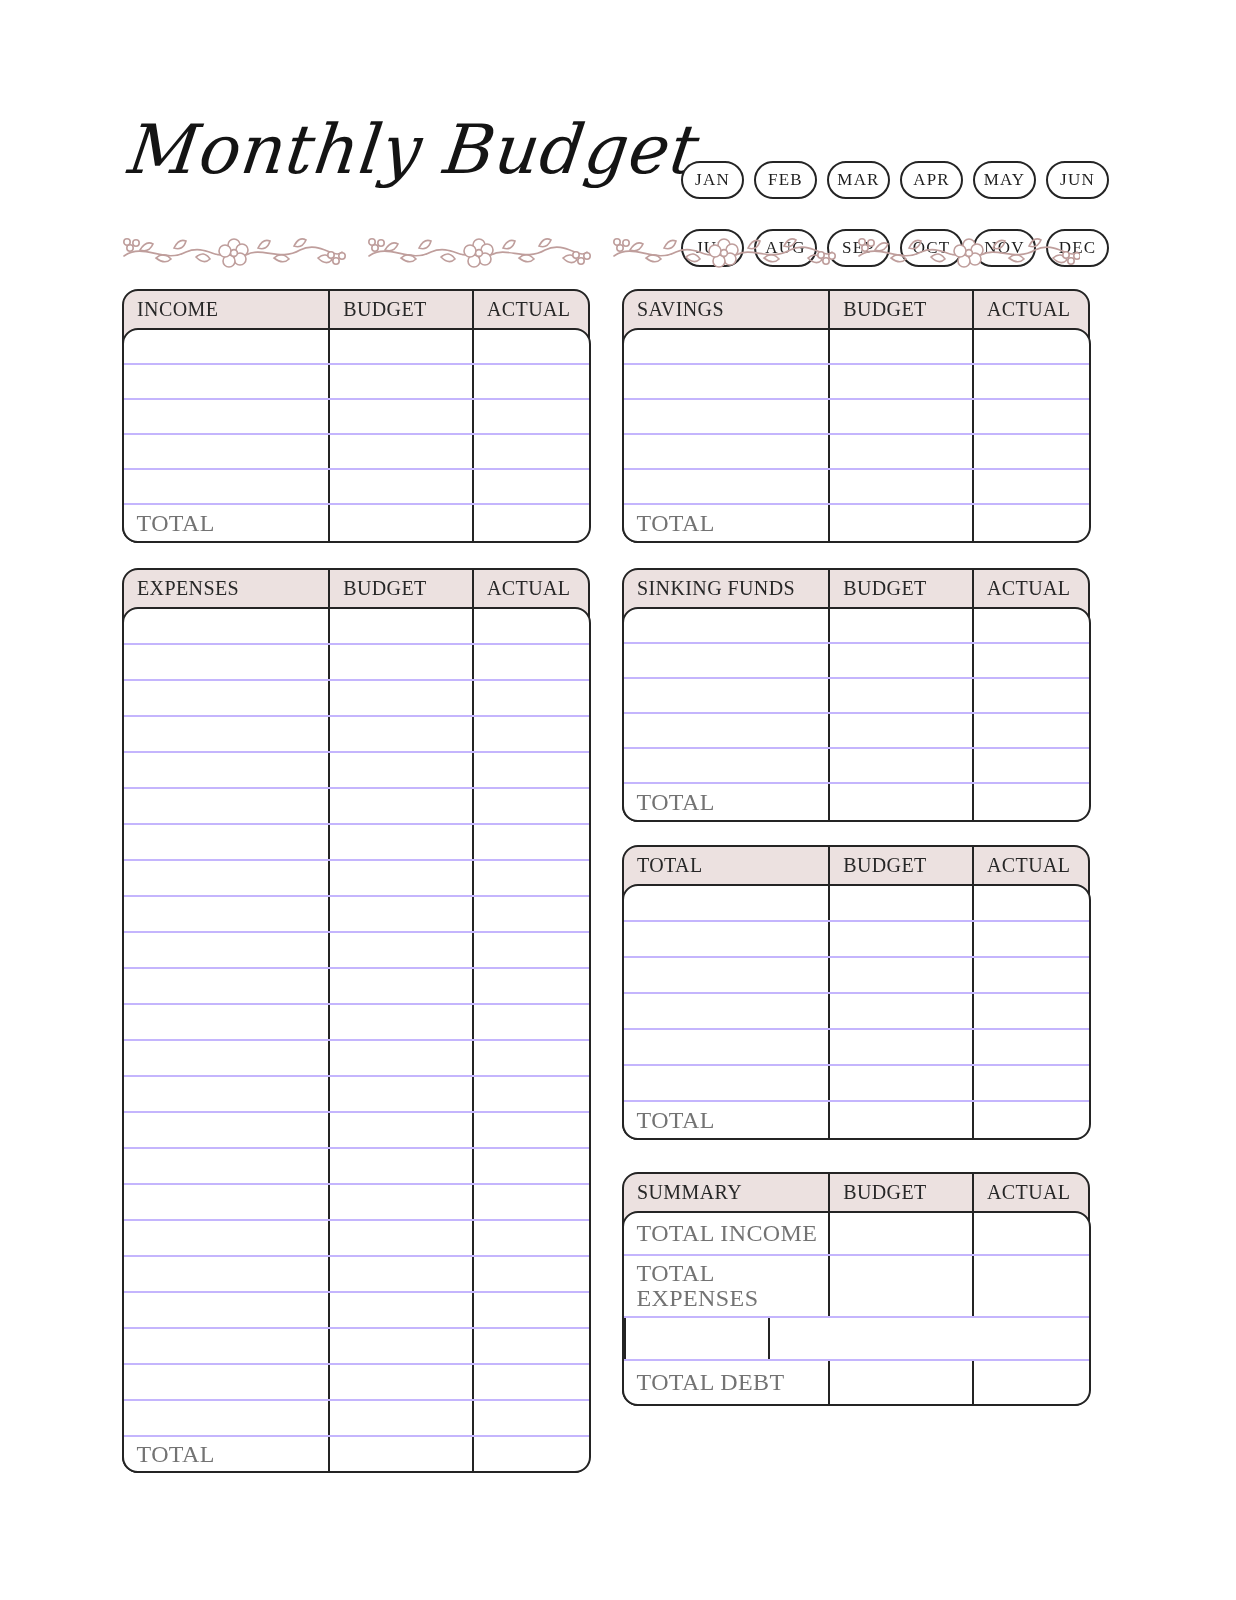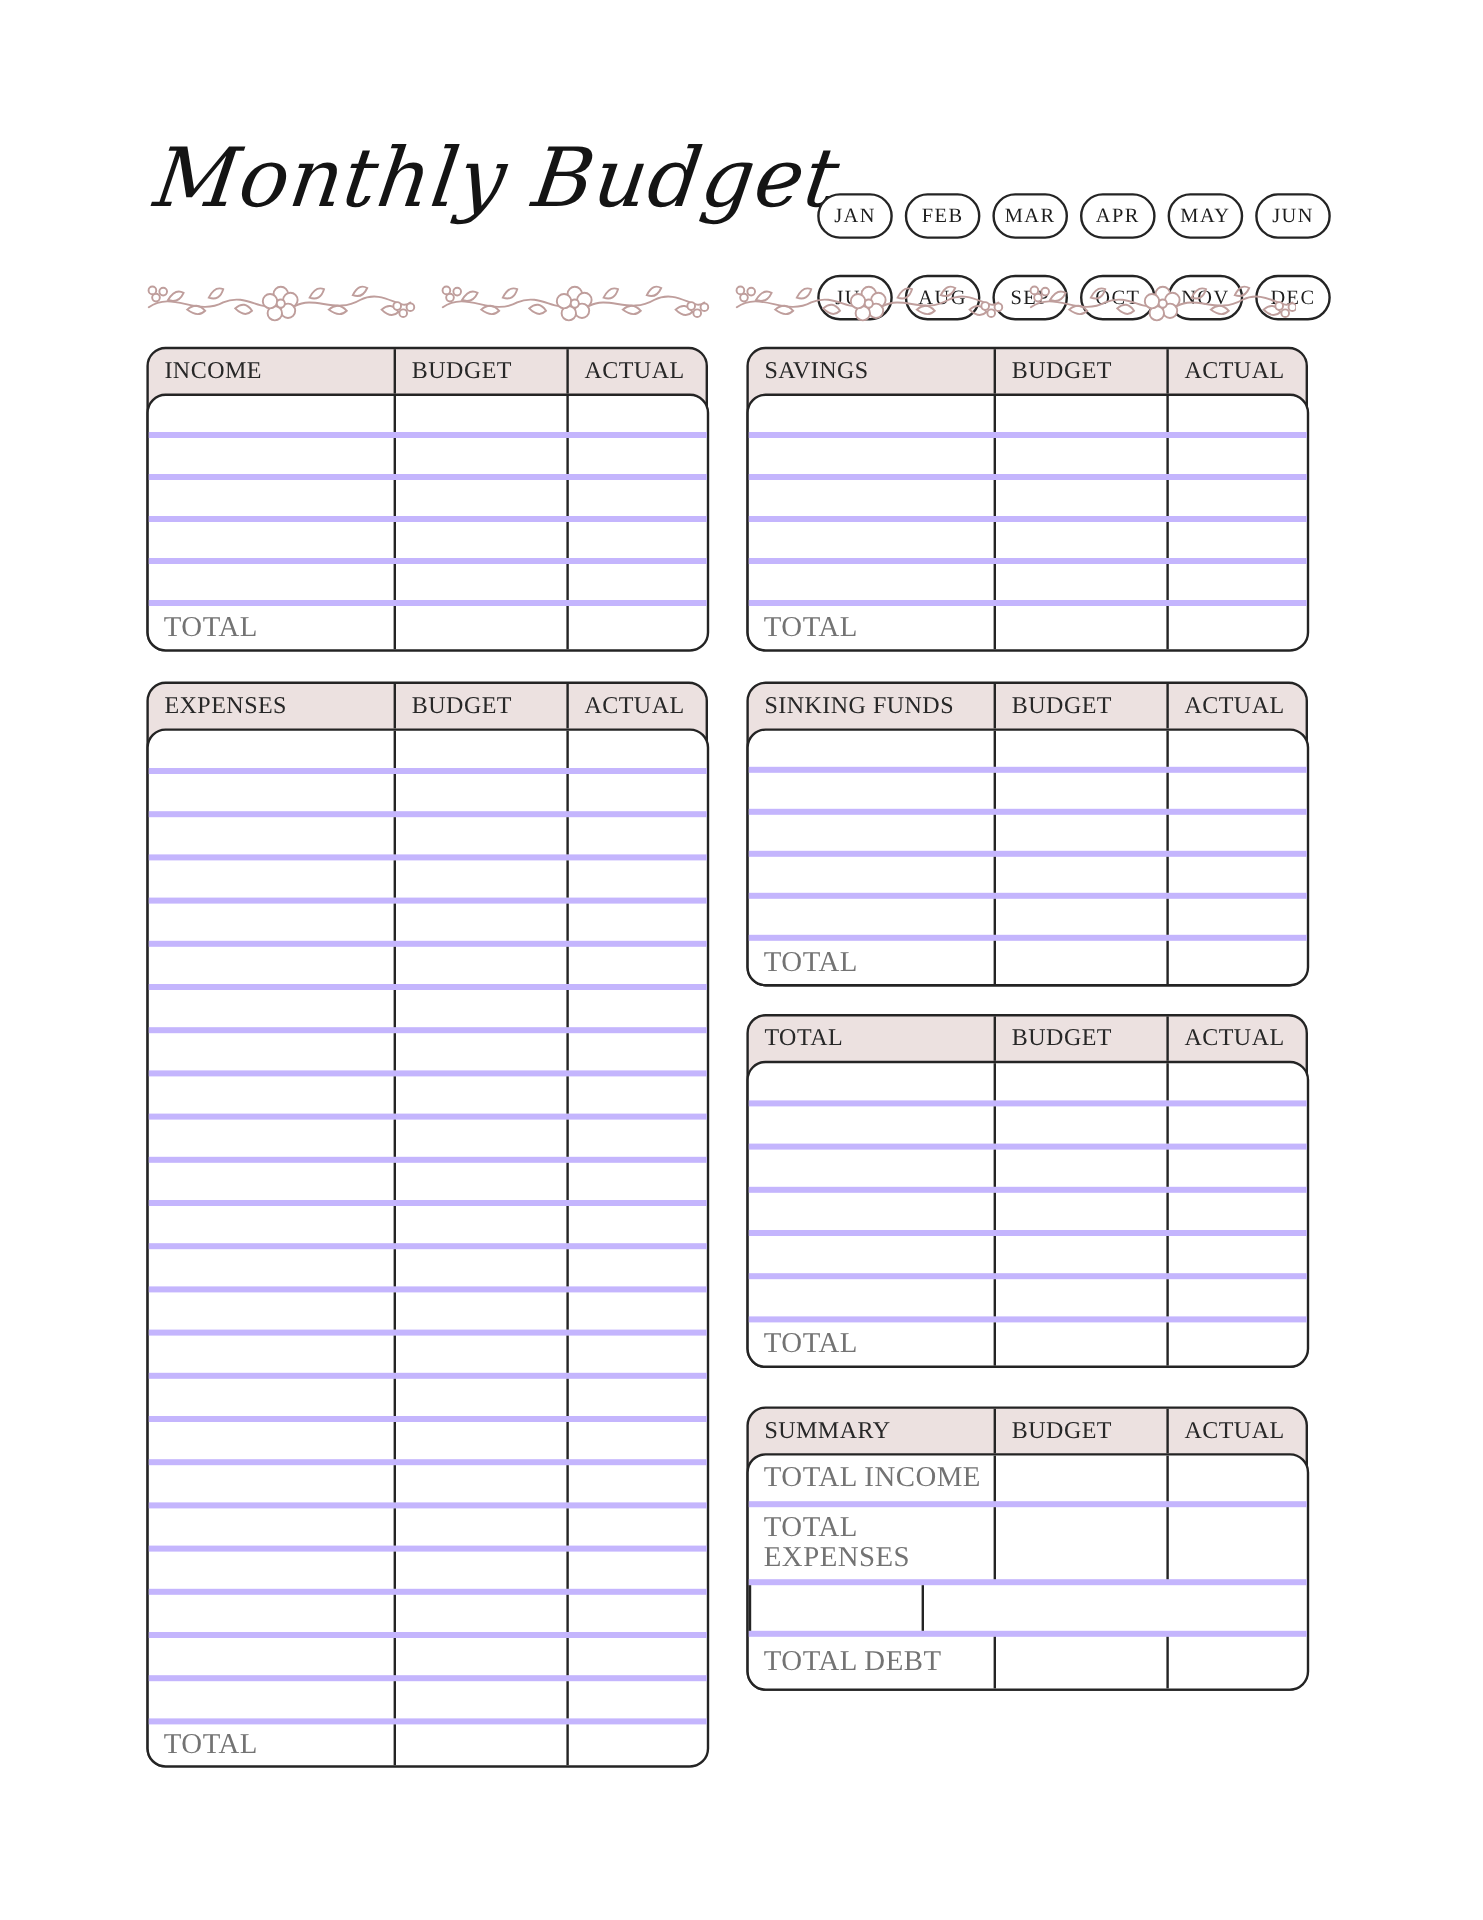--- a/index.html
+++ b/index.html
@@ -34,21 +34,21 @@
   .hc{
     box-sizing:border-box;height:100%;display:flex;align-items:center;
     padding-left:13px;font-size:20px;letter-spacing:0.4px;color:#272727;
   }
   .c1{width:44%;}.c2{width:31%;}.c3{width:25%;}
   .hc.c2,.hc.c3{border-left:2px solid #242424;}
   .tbody{
     background:#ffffff;border:2.5px solid #242424;border-radius:16px;
     margin:0 -2.5px -2.5px -2.5px;box-sizing:border-box;
   }
-  .row{display:flex;height:35px;box-sizing:border-box;border-bottom:5px solid #c4b5fd;}
+  .row{display:flex;height:35px;box-sizing:border-box;border-bottom:2px solid #c4b5fd;}
   .row:last-child{border-bottom:none;}
   .cell{box-sizing:border-box;height:auto;min-height:100%;}
   .cell.c2,.cell.c3{border-left:2px solid #242424;}
   .label-cell{
     display:flex;align-items:center;padding-left:13px;
     font-size:24px;letter-spacing:0.4px;color:#737373;
   }
   
   .t-expenses .row{height:36px;}
   .t-expenses .row.total-row{height:34px;}

